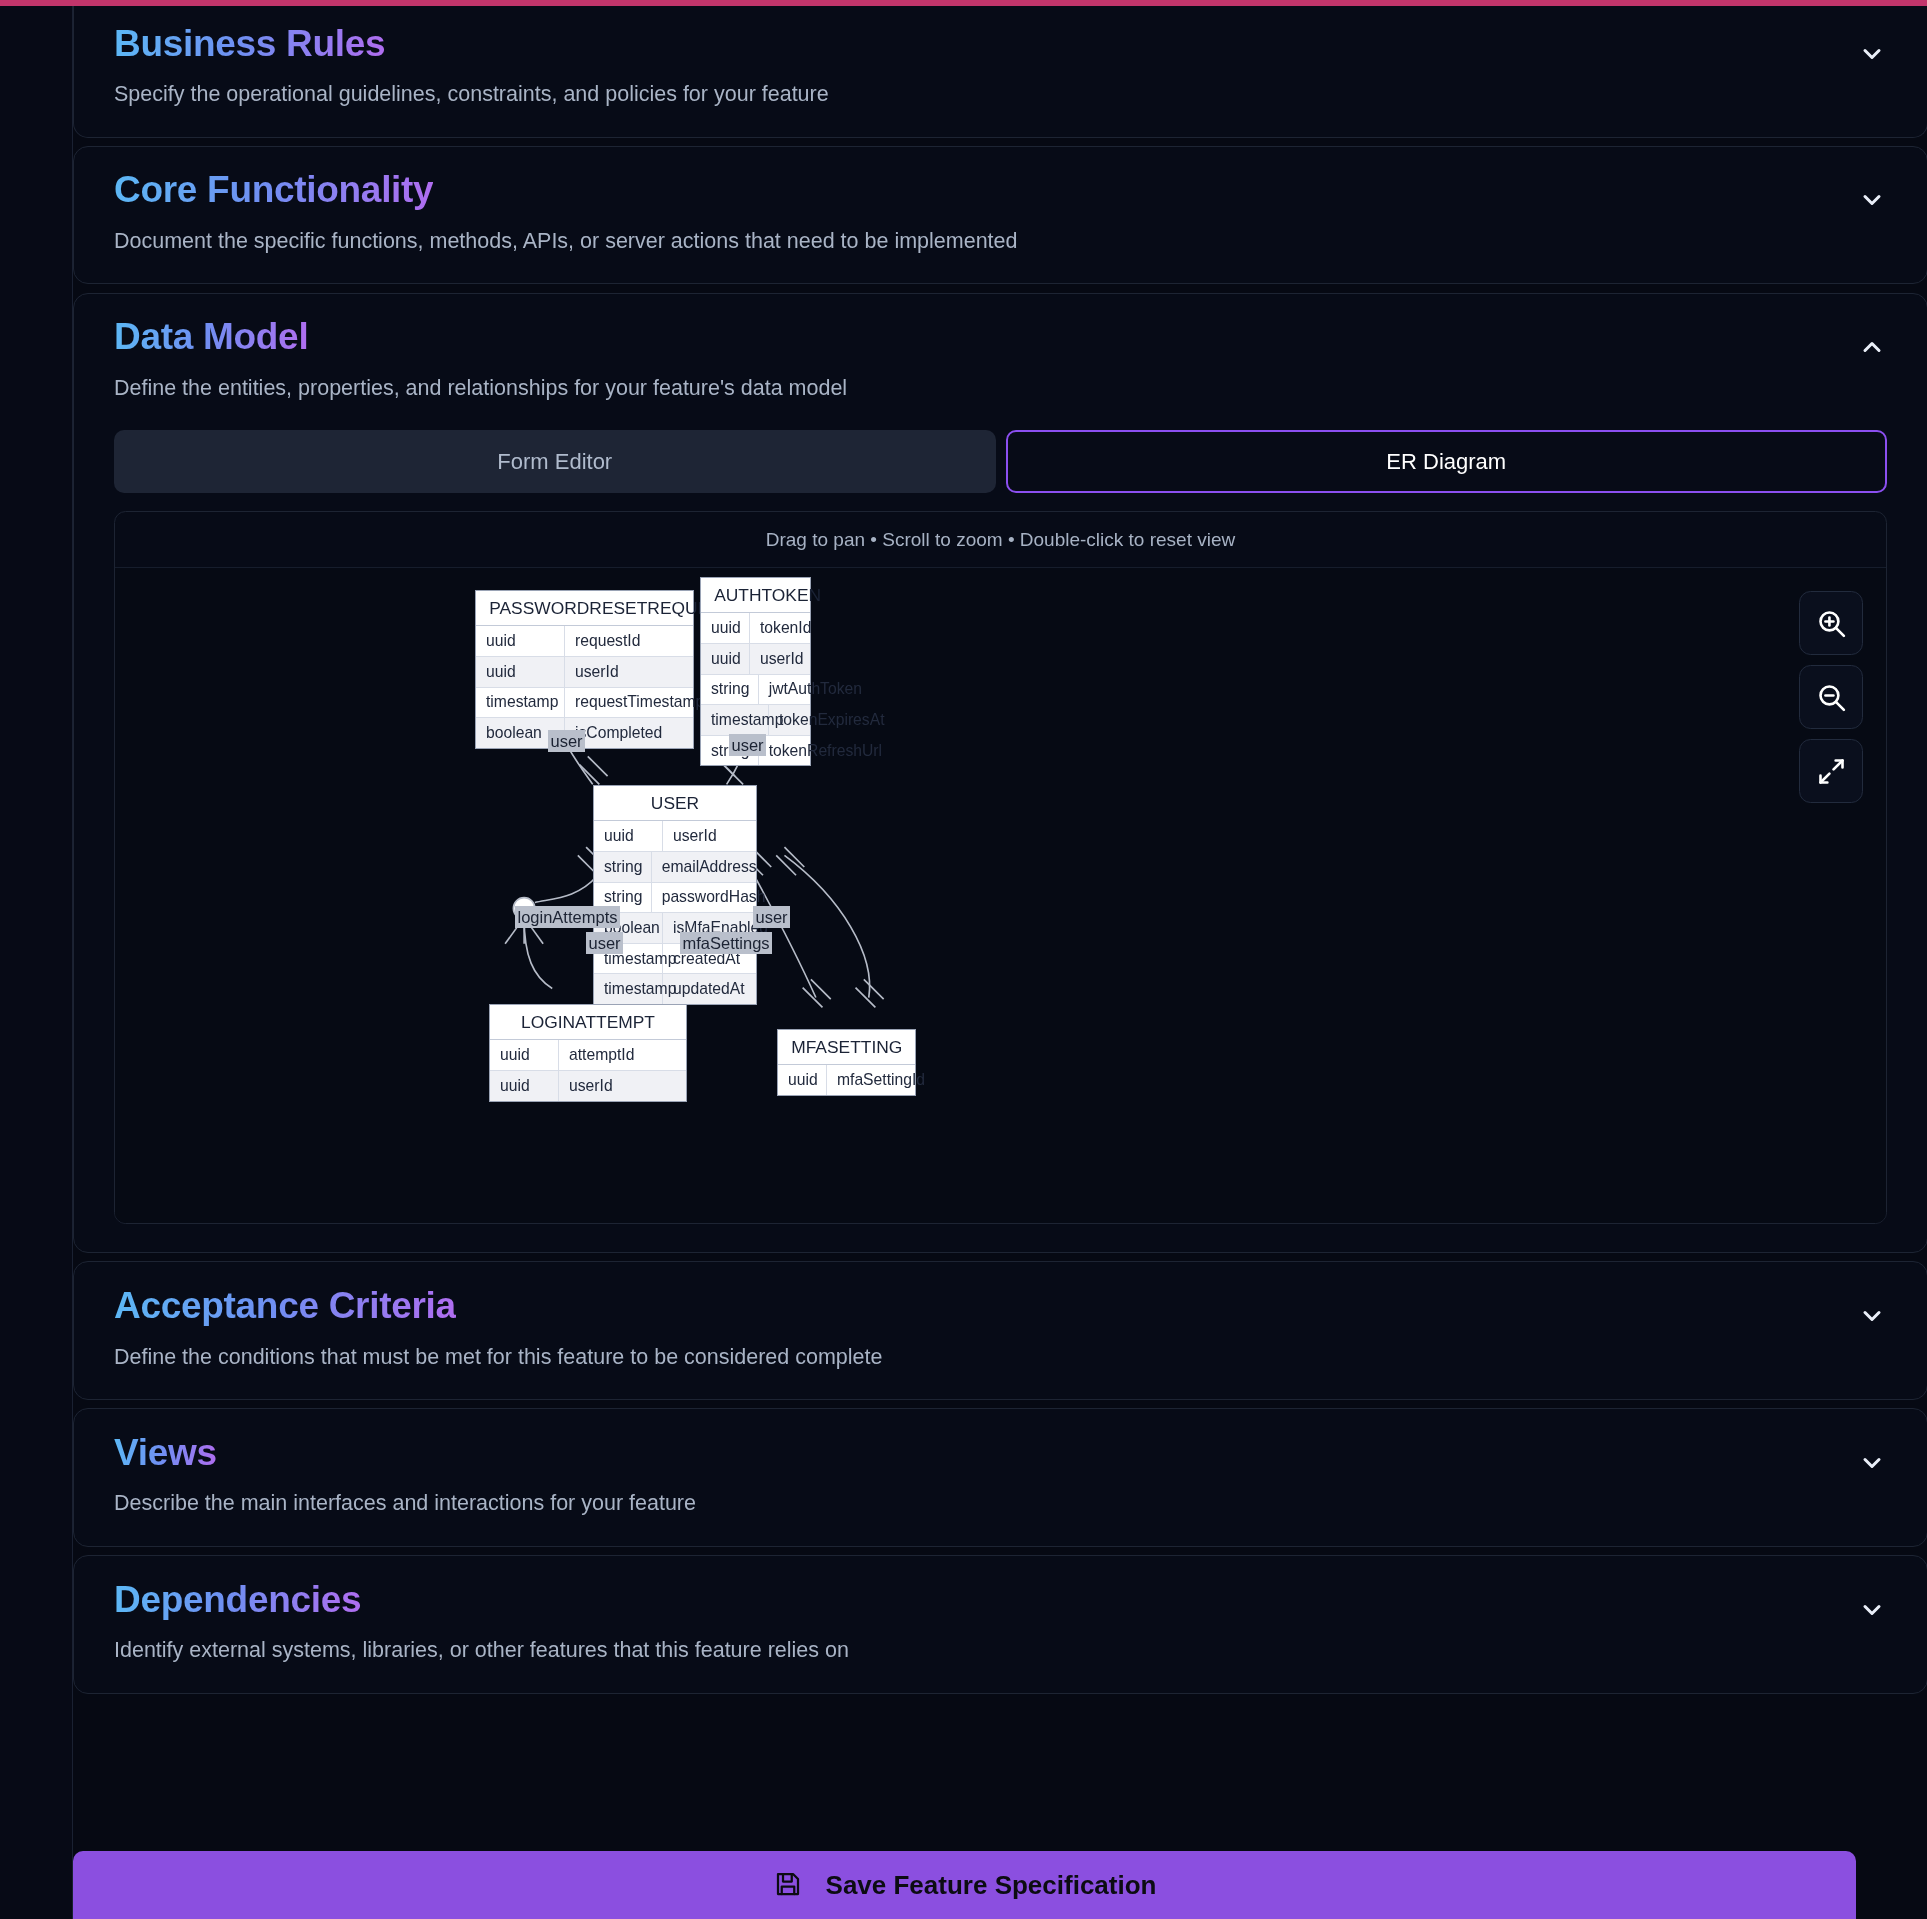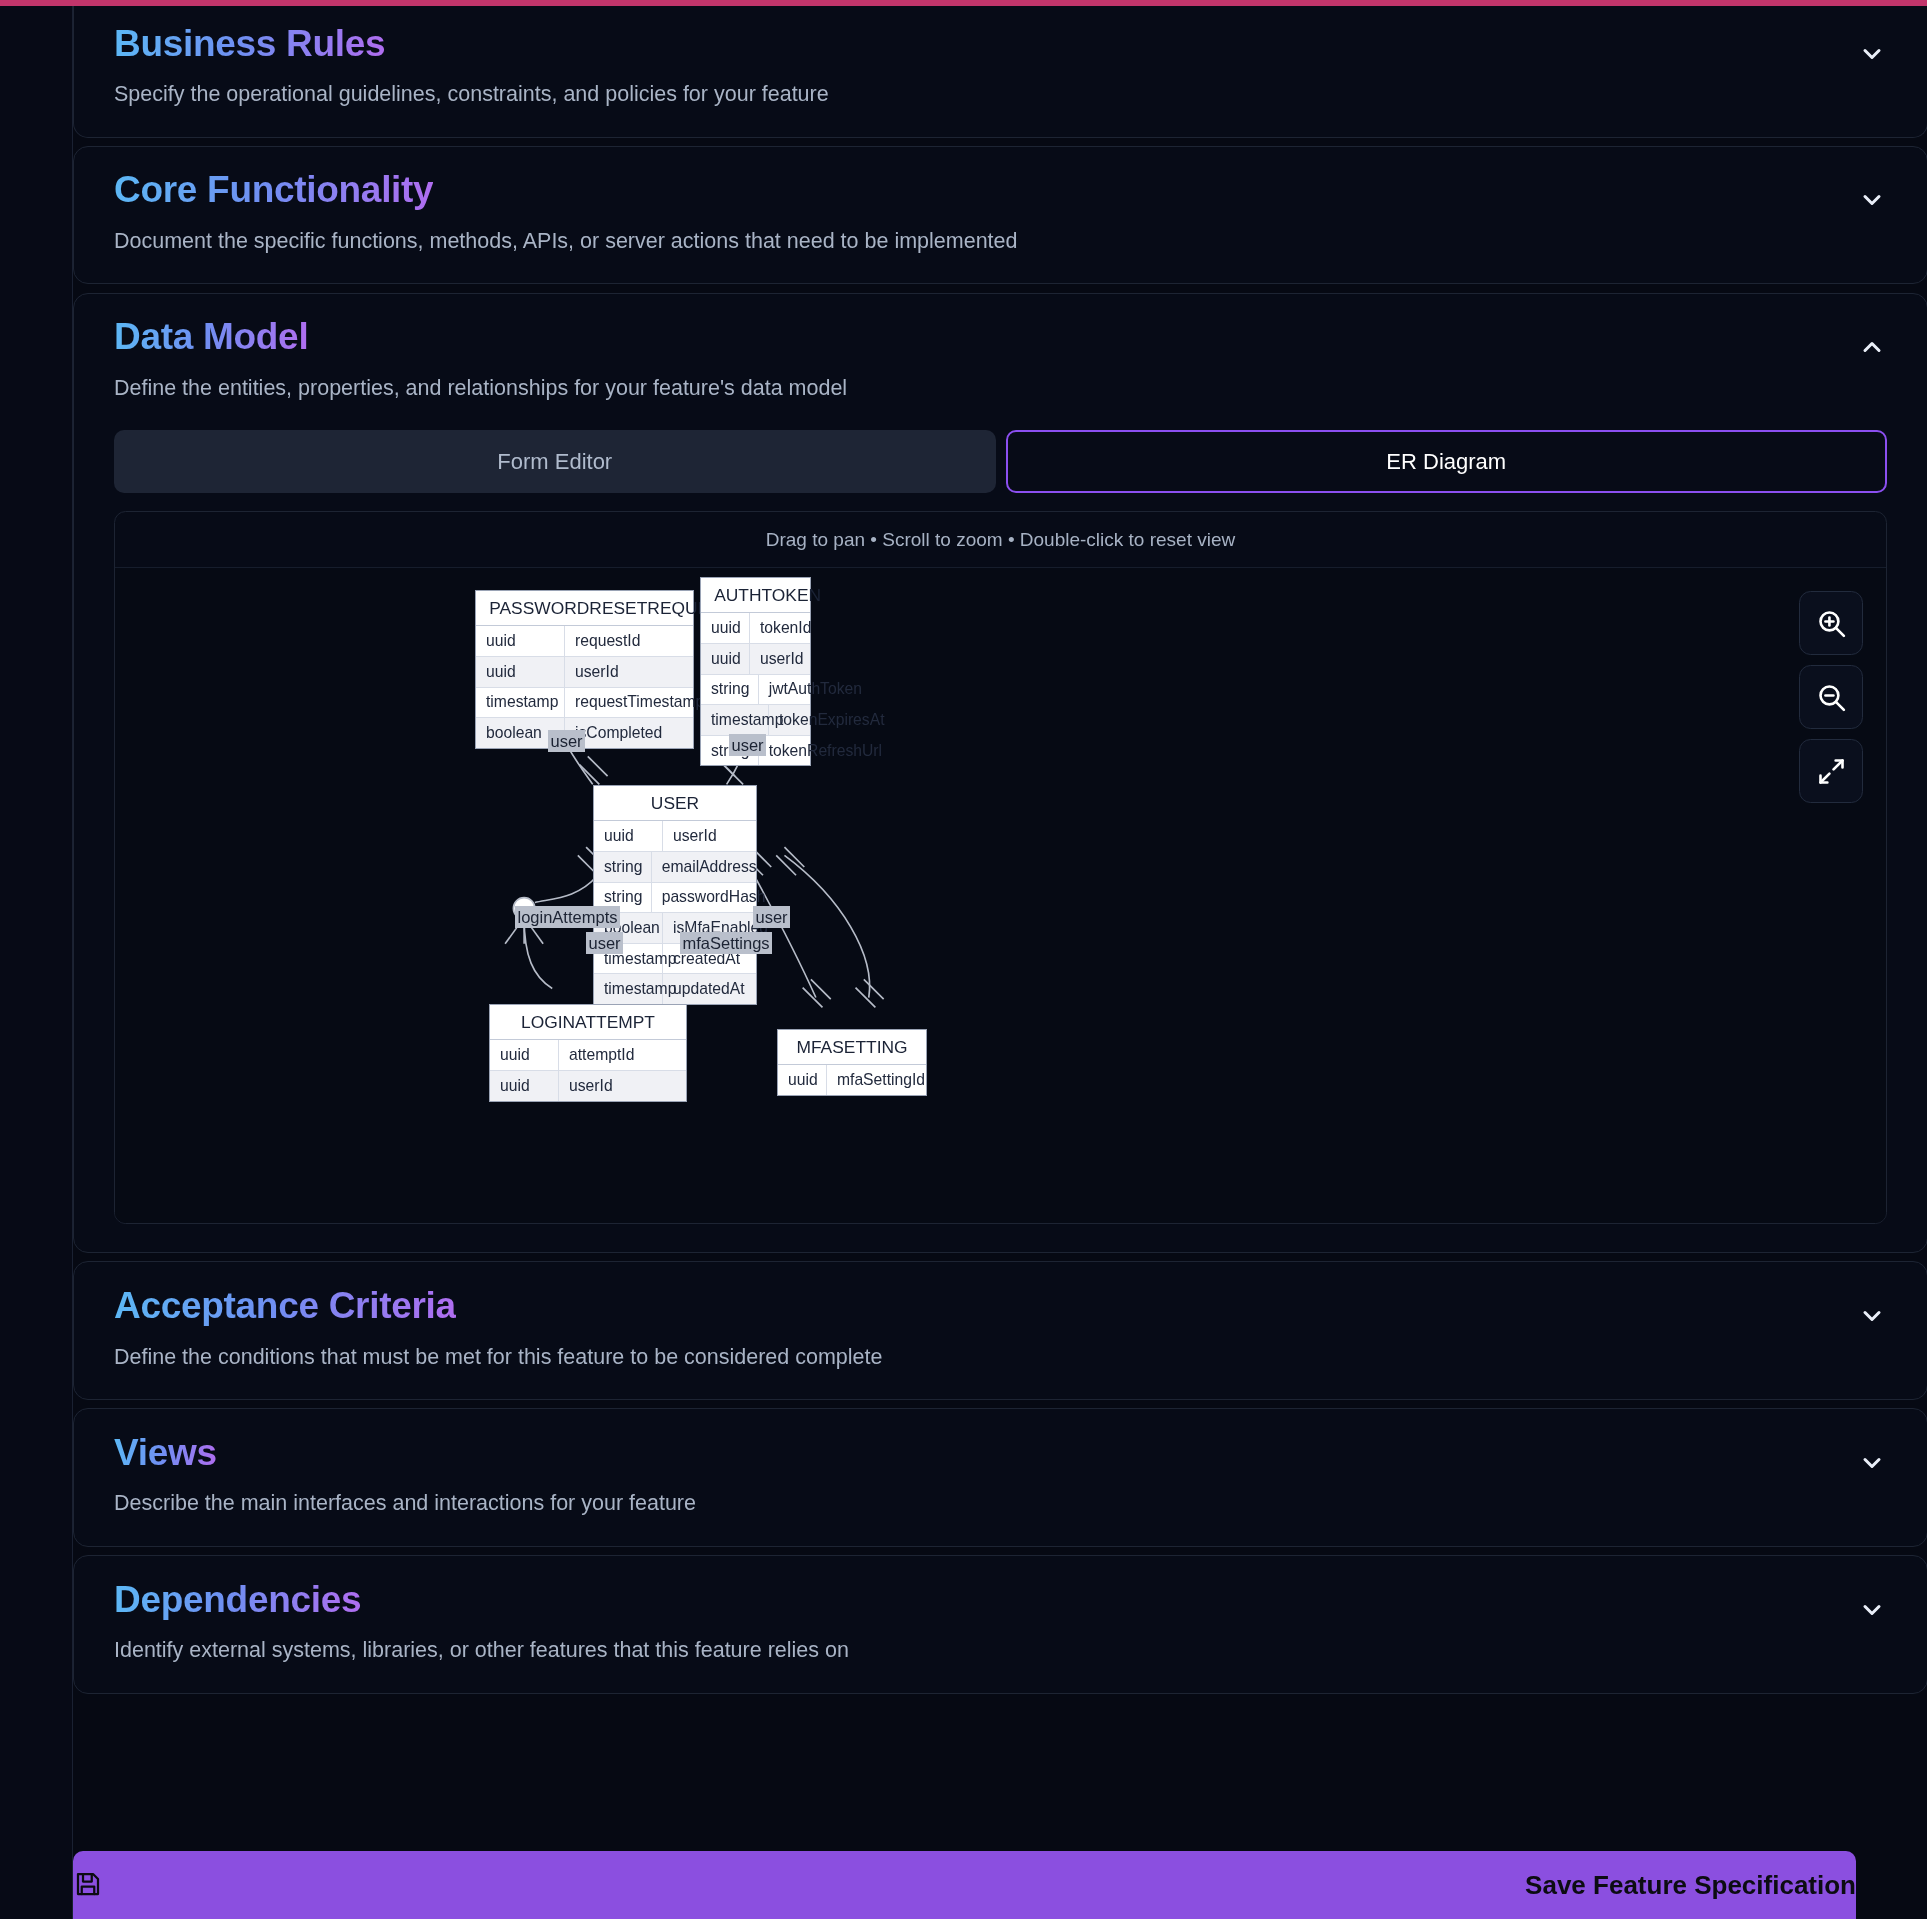--- a/index.html
+++ b/index.html
@@ -231,21 +231,21 @@
   .save-bar {
     position: absolute;
     left: 73px;
     bottom: 0;
     width: 1783px;
     height: 68px;
     background: #8b4fe0;
     border-radius: 10px 10px 0 0;
     display: flex;
     align-items: center;
-    justify-content: space-between;
+    justify-content: center;
     gap: 23px;
     z-index: 30;
   }
   .save-bar .label {
     font-size: 26px;
     font-weight: bold;
     color: #0c0c12;
   }
   .save-bar svg { width: 30px; height: 30px; }
 </style>
@@ -434,21 +434,21 @@
             <div class="entity-row">
               <div class="c-type" style="width:69px">uuid</div>
               <div class="c-name">attemptId</div>
             </div>
             <div class="entity-row alt">
               <div class="c-type" style="width:69px">uuid</div>
               <div class="c-name">userId</div>
             </div>
           </div>
 
-          <div class="entity" style="left:662px; top:461px; width:150px;">
+          <div class="entity" style="left:662px; top:461px; width:139px;">
             <div class="entity-title">MFASETTING</div>
             <div class="entity-row">
               <div class="c-type" style="width:55px">uuid</div>
               <div class="c-name">mfaSettingId</div>
             </div>
           </div>
 
           <div class="rel-label" style="left:433px; top:162px;">user</div>
           <div class="rel-label" style="left:614px; top:166px;">user</div>
           <div class="rel-label" style="left:400px; top:338px;">loginAttempts</div>

